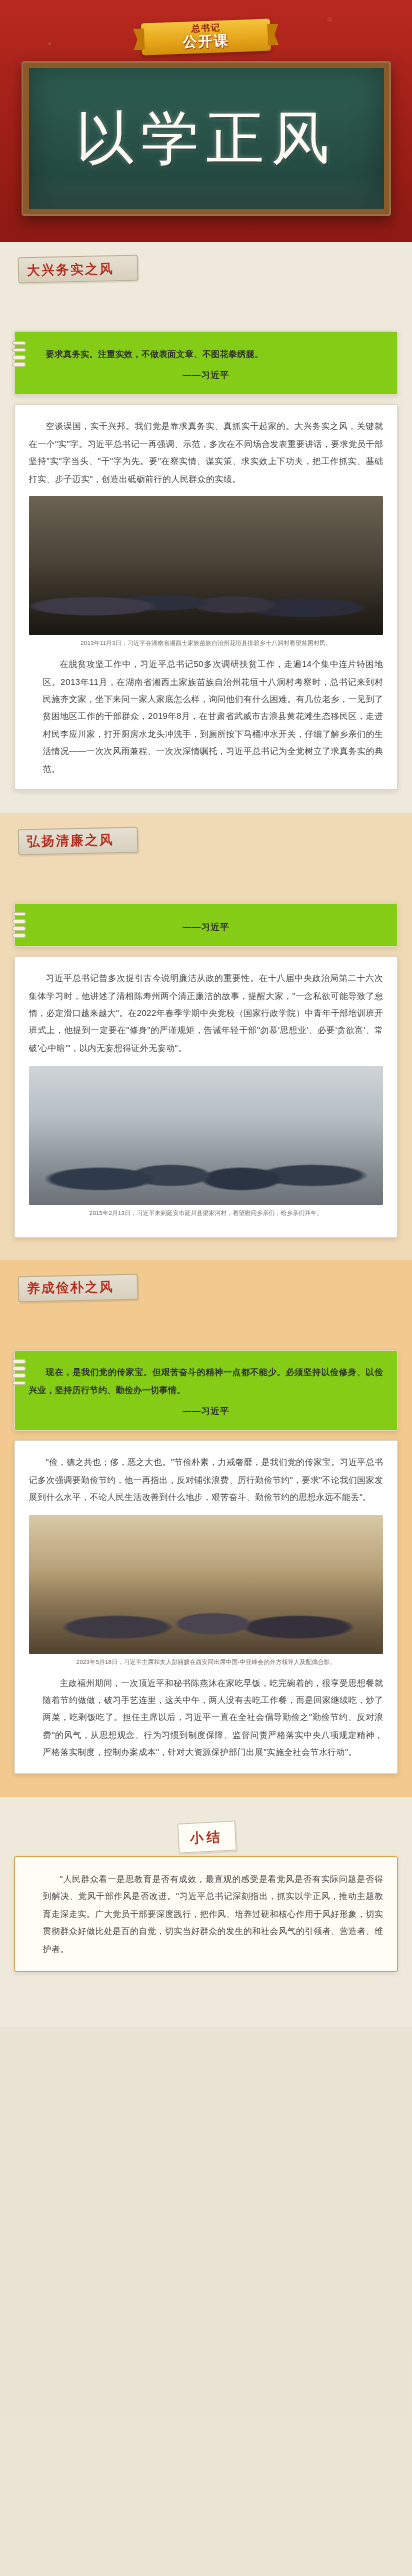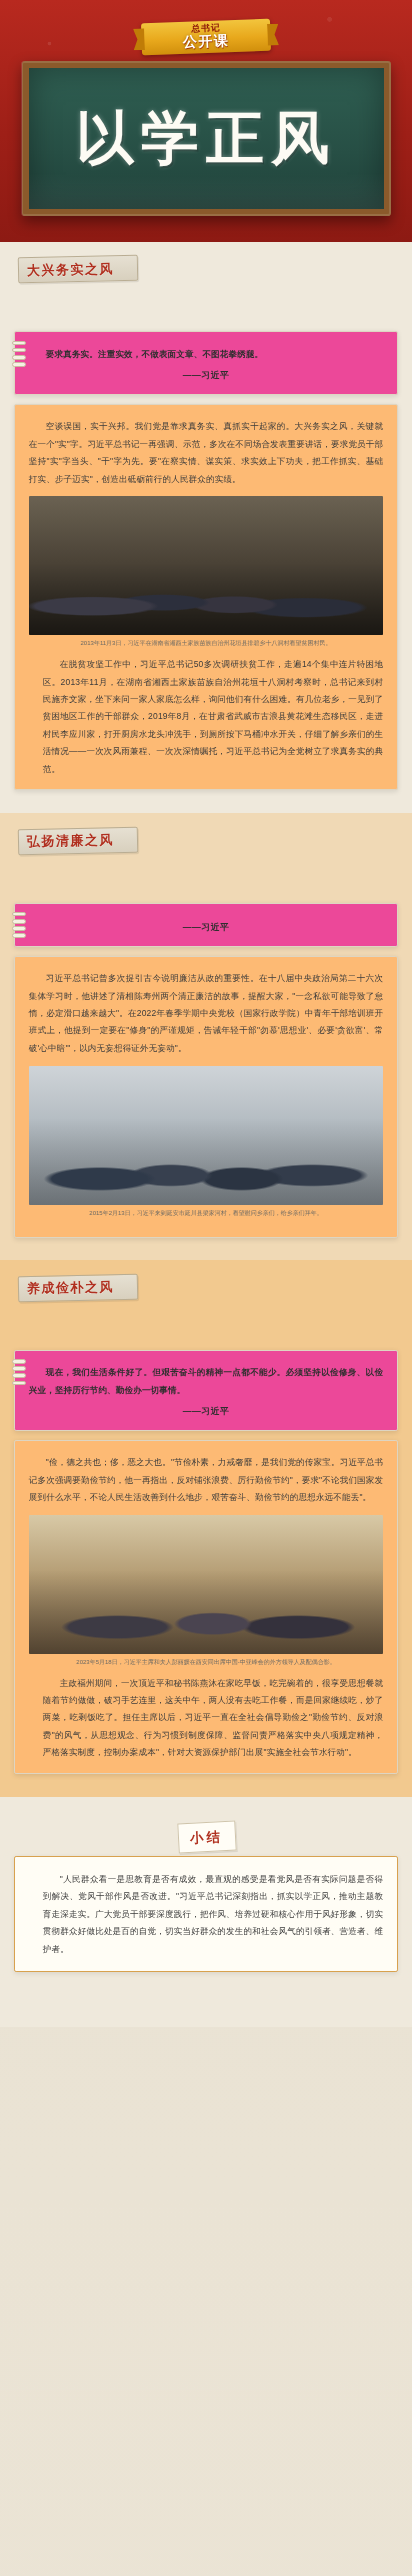--- a/index.html
+++ b/index.html
@@ -98,21 +98,21 @@
   .board .chalk-dust{
     position:absolute;left:0;right:0;bottom:0;height:36px;
     background:linear-gradient(180deg,rgba(255,255,255,0) 0%,rgba(255,255,255,.07) 100%);
   }
   .big-title{
     position:absolute;
     left:0;right:0;top:32px;
     text-align:center;
     font-family:"Liberation Serif", serif;
     font-size:58px;
-    font-weight:bold;
+    font-weight:normal;
     color:#fdfbf4;
     letter-spacing:7.2px;
     text-shadow:0 0 5.2px rgba(255,255,255,.35), 1.5px 2.1px 0 rgba(0,0,0,.25);
   }
   .band{
     position:relative;
     width:412px;
     padding:9.3px 0 13.4px 0;
     box-sizing:border-box;
   }
@@ -144,28 +144,28 @@
     font-weight:bold;
     color:#b0301f;
     letter-spacing:1.5px;
     transform:rotate(-1.2deg);
     text-shadow:0 0.5px 0 rgba(255,255,255,.6);
   }
 
   .card{
     position:relative;
     margin:3.1px 14.4px 9.3px 14.4px;
-    background:#fdba74;
+    background:#ffffff;
     border:0.5px solid #ded5c2;
     border-radius:2.1px;
     padding:13.4px 13.4px 11.3px 13.4px;
     box-shadow:0 1.5px 5.2px rgba(0,0,0,.10);
   }
   .card.quote{
-    background:#ec4899;
+    background:#84cc16;
     margin-top:48px;
   }
   .clips{
     position:absolute;
     left:-3.1px;top:8.2px;
     width:13.4px;height:44px;
   }
   .clip{
     position:absolute;
     left:0;
@@ -369,21 +369,21 @@
       <div class="txt">养成俭朴之风</div>
     </div>
 
     <div class="card quote">
       <div class="clips">
         <div class="clip"></div>
         <div class="clip"></div>
         <div class="clip"></div>
         <div class="clip"></div>
       </div>
-      <p class="p em">现在，我们生活条件好了。但艰苦奋斗的精神一点都不能少。必须坚持以俭修身、以俭兴业，坚持历行节约、勤俭办一切事情。</p>
+      <p class="p em">现在，是我们党的传家宝。但艰苦奋斗的精神一点都不能少。必须坚持以俭修身、以俭兴业，坚持历行节约、勤俭办一切事情。</p>
       <div class="sign">——习近平</div>
     </div>
 
     <div class="card">
       <p class="p">"俭，德之共也；侈，恶之大也。"节俭朴素，力戒奢靡，是我们党的传家宝。习近平总书记多次强调要勤俭节约，他一再指出，反对铺张浪费、厉行勤俭节约"，要求"不论我们国家发展到什么水平，不论人民生活改善到什么地步，艰苦奋斗、勤俭节约的思想永远不能丢"。</p>
       <div class="figure">
         <div class="photo p3"></div>
         <div class="caption">2023年5月18日，习近平主席和夫人彭丽媛在西安同出席中国-中亚峰会的外方领导人及配偶合影。</div>
       </div>
       <p class="p">主政福州期间，一次顶近平和秘书陈燕沐在家吃早饭，吃完碗着的，很享受思想餐就随着节约做做，破习手艺连里，这关中午，两人没有去吃工作餐，而是回家继续吃，炒了两菜，吃剩饭吃了。担任主席以后，习近平一直在全社会倡导勤俭之"勤俭节约、反对浪费"的风气，从思想观念、行为习惯到制度保障、监督问责严格落实中央八项规定精神，严格落实制度，控制办案成本"，针对大资源保护部门出展"实施全社会节水行动"。</p>

